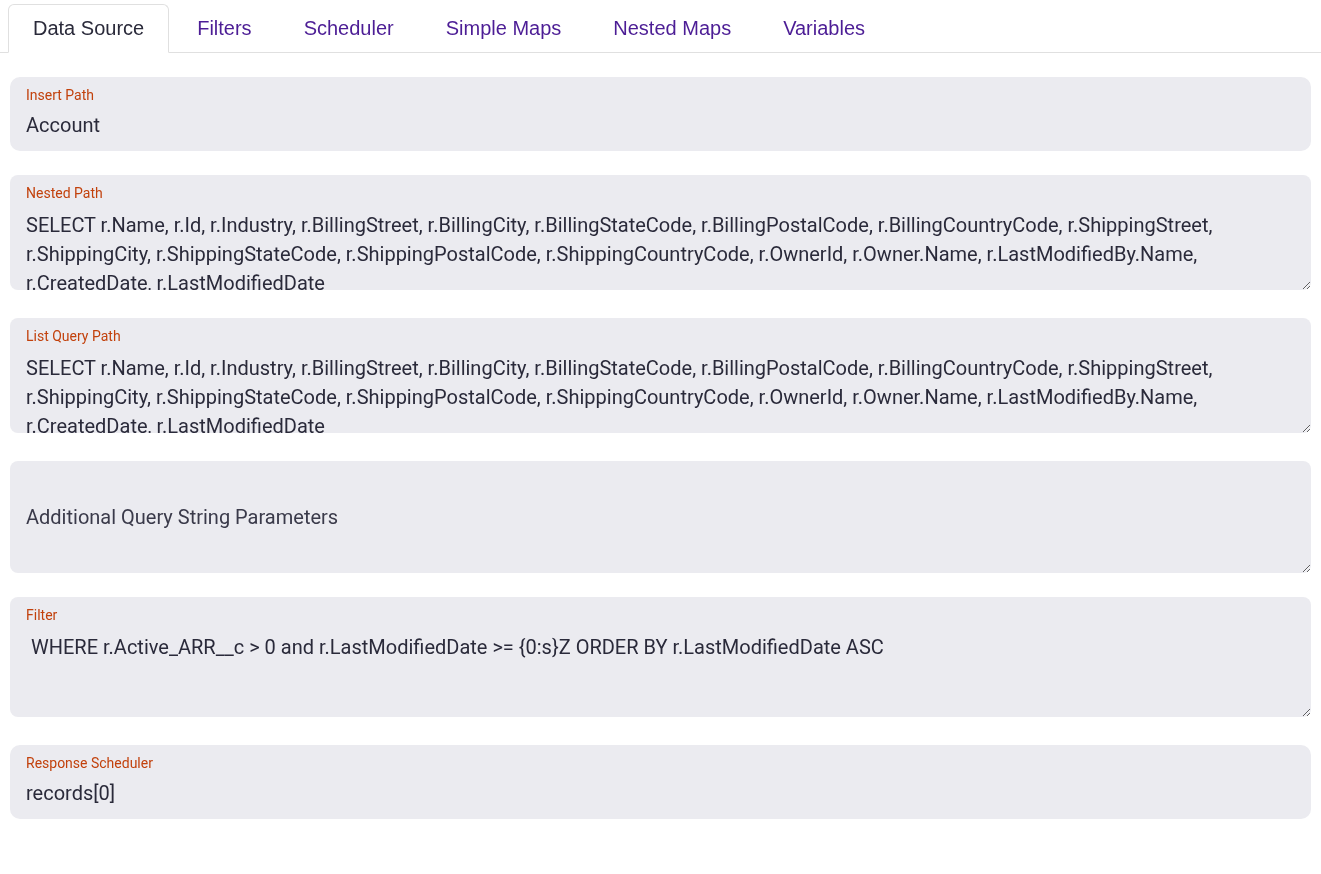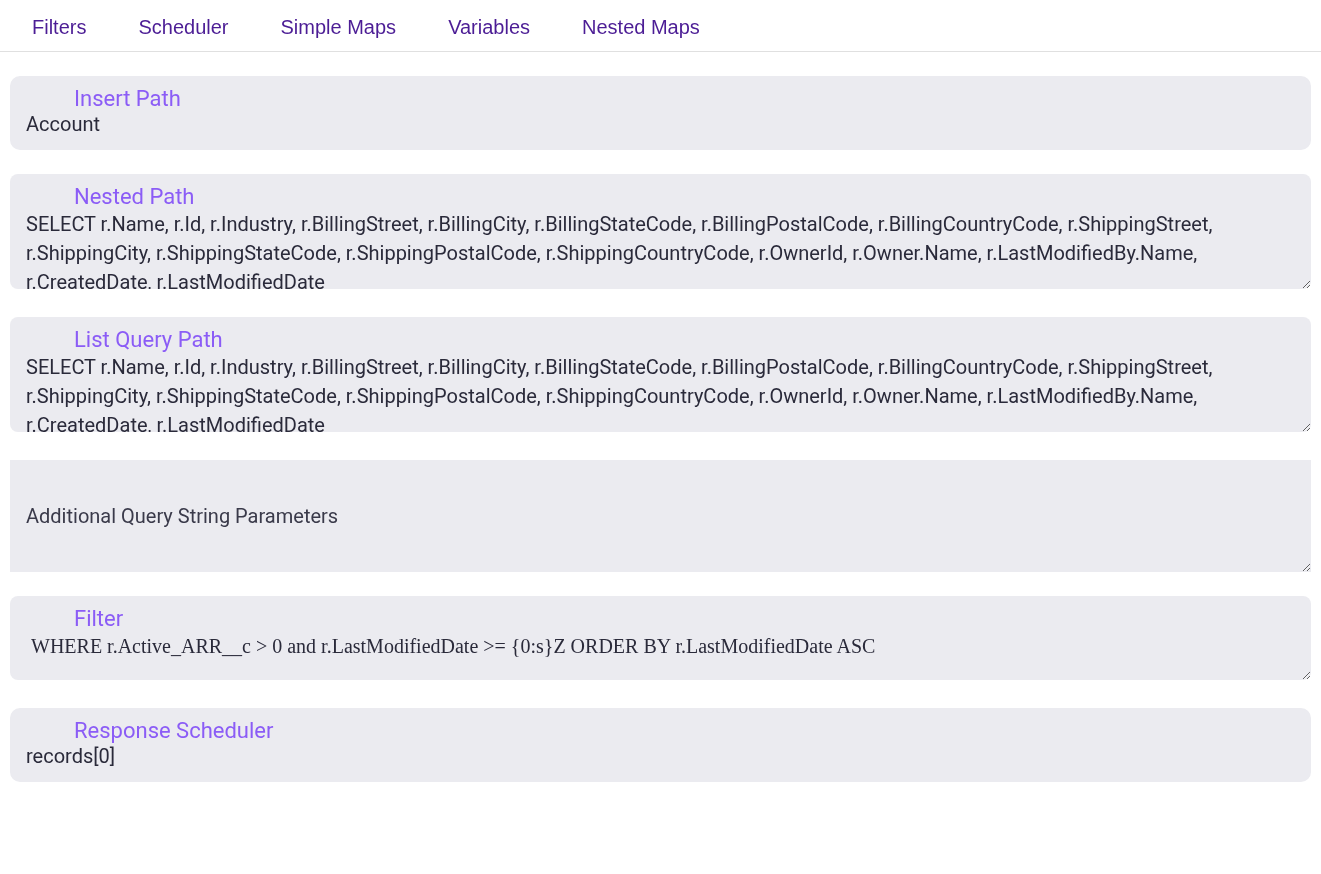--- a/index.html
+++ b/index.html
@@ -50,25 +50,24 @@
       position: relative;
       flex: 1;
     }
     .field-group.full {
       width: 100%;
     }
     .field-label {
       position: absolute;
       top: 10px;
       left: 16px;
-      font-size: 22px;
-      color: #8b5cf6;
+      font-size: 14px;
+      color: #c2410c;
       pointer-events: none;
       z-index: 2;
-      margin-left: 48px;
     }
     .field-input {
       width: 100%;
       background: #ebebf0;
       border: none;
       border-radius: 10px;
       padding: 36px 16px 14px 16px;
       font-size: 20px;
       color: #2a2a3a;
       font-family: inherit;
@@ -85,34 +84,33 @@
       font-family: inherit;
       outline: none;
       resize: both;
       overflow-y: scroll;
       line-height: 1.45;
     }
     .field-textarea.query {
       height: 115px;
     }
     .field-textarea.filter {
-      height: 84px;
+      height: 120px;
       overflow-y: hidden;
-      font-family: Liberation Serif, serif;
     }
     .additional-label {
       position: static;
       display: block;
       padding: 0;
       font-size: 20px;
       color: #3a3a4a;
     }
     .additional-wrapper {
       background: #ebebf0;
-      border-radius: 0;
+      border-radius: 8px;
       padding: 44px 16px 44px 16px;
       position: relative;
       resize: both;
       overflow: hidden;
     }
     textarea::-webkit-scrollbar {
       width: 17px;
     }
     textarea::-webkit-scrollbar-track {
       background: #f0f0f0;
@@ -123,25 +121,26 @@
     textarea::-webkit-scrollbar-button {
       display: block;
       height: 17px;
       background: #f0f0f0;
     }
   </style>
 </head>
 <body>
 
 <div class="tabs">
+  <button class="tab active">Data Source</button>
   <button class="tab">Filters</button>
   <button class="tab">Scheduler</button>
   <button class="tab">Simple Maps</button>
+  <button class="tab">Nested Maps</button>
   <button class="tab">Variables</button>
-  <button class="tab">Nested Maps</button>
 </div>
 
 <div class="content">
 
   <div class="row">
     <div class="field-group">
       <span class="field-label">Insert Path</span>
       <input type="text" class="field-input" value="Account" style="">
     </div>
   </div>

